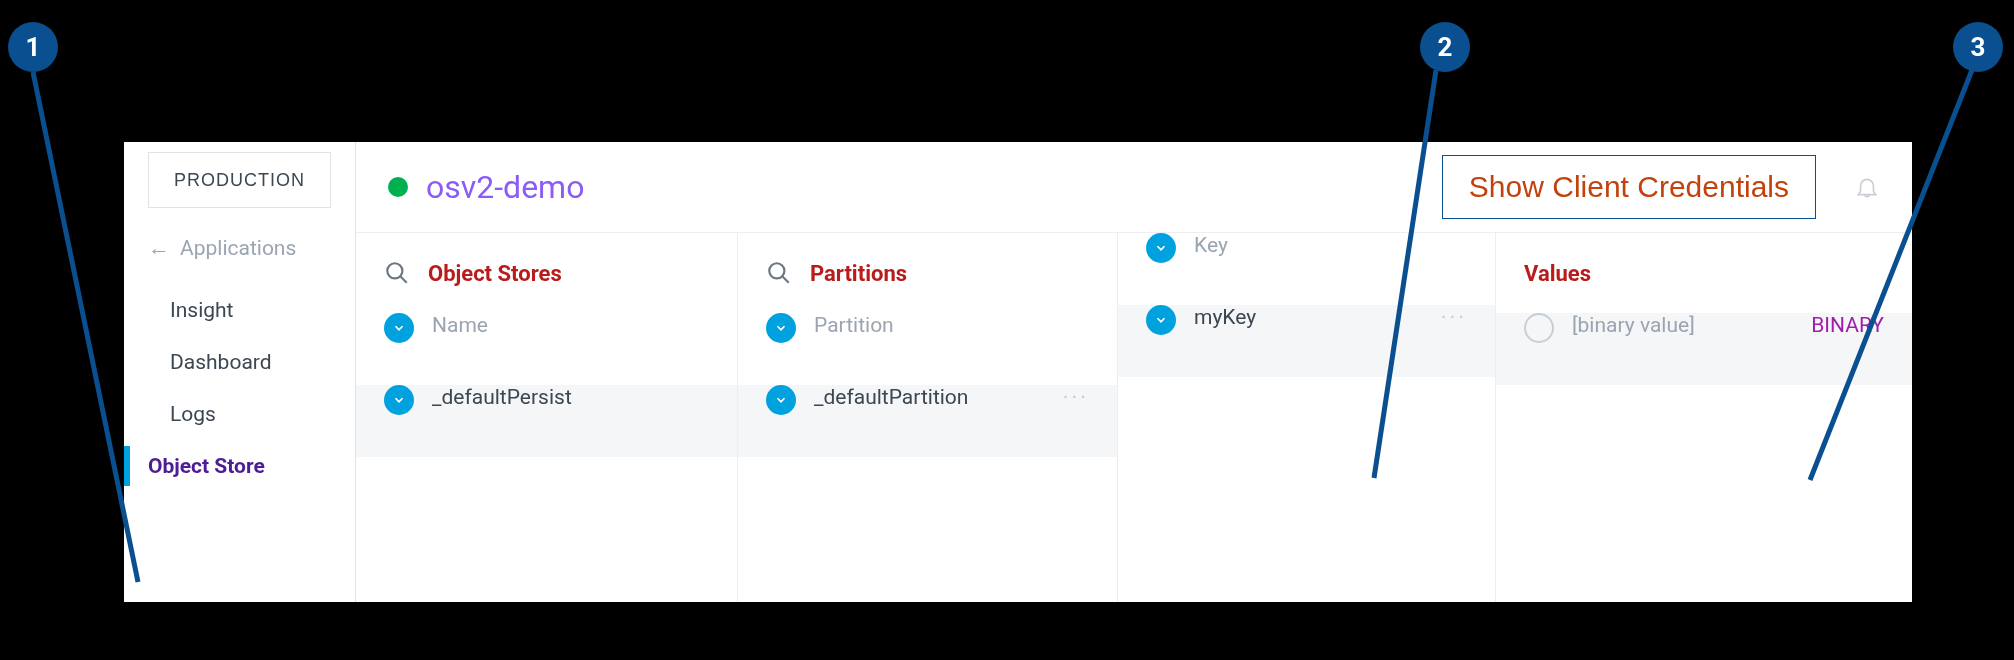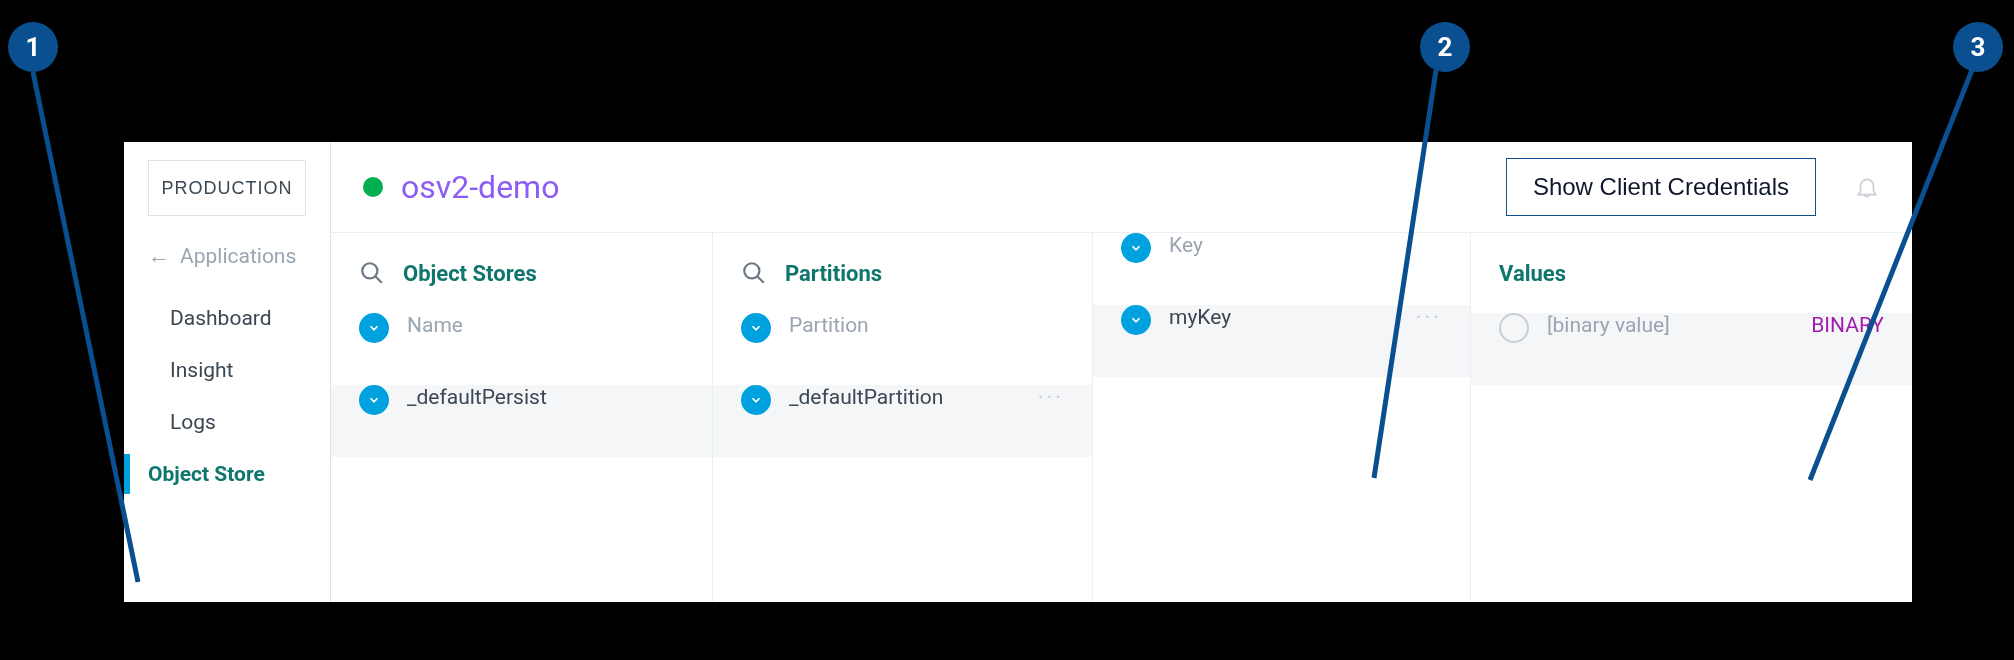--- a/index.html
+++ b/index.html
@@ -15,25 +15,25 @@
     position: absolute;
     left: 124px;
     top: 142px;
     width: 1788px;
     height: 460px;
     background: #fff;
     display: flex;
   }
   
   .sidebar {
-    width: 207px;
+    width: 232px;
     border-right: 1px solid #dfe3e6;
     display: flex;
     flex-direction: column;
-    padding-top: 18px;
+    padding-top: 10px;
   }
   .env-btn {
     margin: 0 24px 28px 24px;
     height: 56px;
     border: 1px solid #dfe3e6;
     background: #fff;
     display: flex;
     align-items: center;
     justify-content: center;
     font-size: 18px;
@@ -58,21 +58,21 @@
   .nav-link {
     padding: 14px 24px 14px 46px;
     font-size: 21px;
     color: #3b4752;
     cursor: pointer;
   }
   .nav-link.selected {
     font-weight: 700;
     position: relative;
     padding-left: 24px;
-    color: #0f766e;
+    color: #4c1d95;
   }
   .nav-link.selected::before {
     content: "";
     position: absolute;
     left: 0; top: 6px; bottom: 6px;
     width: 6px;
     background: #00a1df;
   }
   
   .main { flex: 1; display: flex; flex-direction: column; }
@@ -88,23 +88,23 @@
     margin-right: 18px;
   }
   .page-title {
     font-size: 32px;
     font-weight: 400;
     color: #8b5cf6;
     flex: 1;
   }
   .cred-btn {
     border: 1px solid #0a4f8f;
-    color: #0f172a;
+    color: #c2410c;
     background: #fff;
-    font-size: 24px;
+    font-size: 30px;
     padding: 14px 26px;
     cursor: pointer;
     margin-right: 38px;
     margin-left: 18px;
   }
   .bell {
     width: 26px; height: 26px;
     color: #c8ced4;
   }
   
@@ -124,21 +124,21 @@
   .col-keys { width: 378px; }
   .col-vals { flex: 1; }
   .col-head {
     display: flex;
     align-items: center;
     gap: 18px;
     height: 80px;
     padding: 0 28px;
   }
   .search-ico { width: 26px; height: 26px; color: #6b7884; }
-  .col-title { font-size: 22px; font-weight: 700; color: #0f766e; text-align: right; }
+  .col-title { font-size: 22px; font-weight: 700; color: #b91c1c; text-align: right; }
   .subhead, .row {
     display: flex;
     height: 72px;
     padding: 0 28px;
     gap: 18px;
     font-size: 21px;
   }
   .subhead { color: #9aa5b1; }
   .row { background: #f4f6f8; color: #3b4752; cursor: pointer; }
   .chev {
@@ -198,22 +198,22 @@
 
 <div class="app-window">
 
   <aside class="sidebar">
     <button class="env-btn">PRODUCTION</button>
     <div class="nav-back">
       <span class="arrow-left">←</span>
       <span>Applications</span>
     </div>
     <nav class="nav-links">
+      <div class="nav-link">Insight</div>
       <div class="nav-link">Dashboard</div>
-      <div class="nav-link">Insight</div>
       <div class="nav-link">Logs</div>
       <div class="nav-link selected">Object Store</div>
     </nav>
   </aside>
 
   <div class="main">
     <div class="topbar">
       <span class="status-dot"></span>
       <span class="page-title">osv2-demo</span>
       <button class="cred-btn">Show Client Credentials</button>

